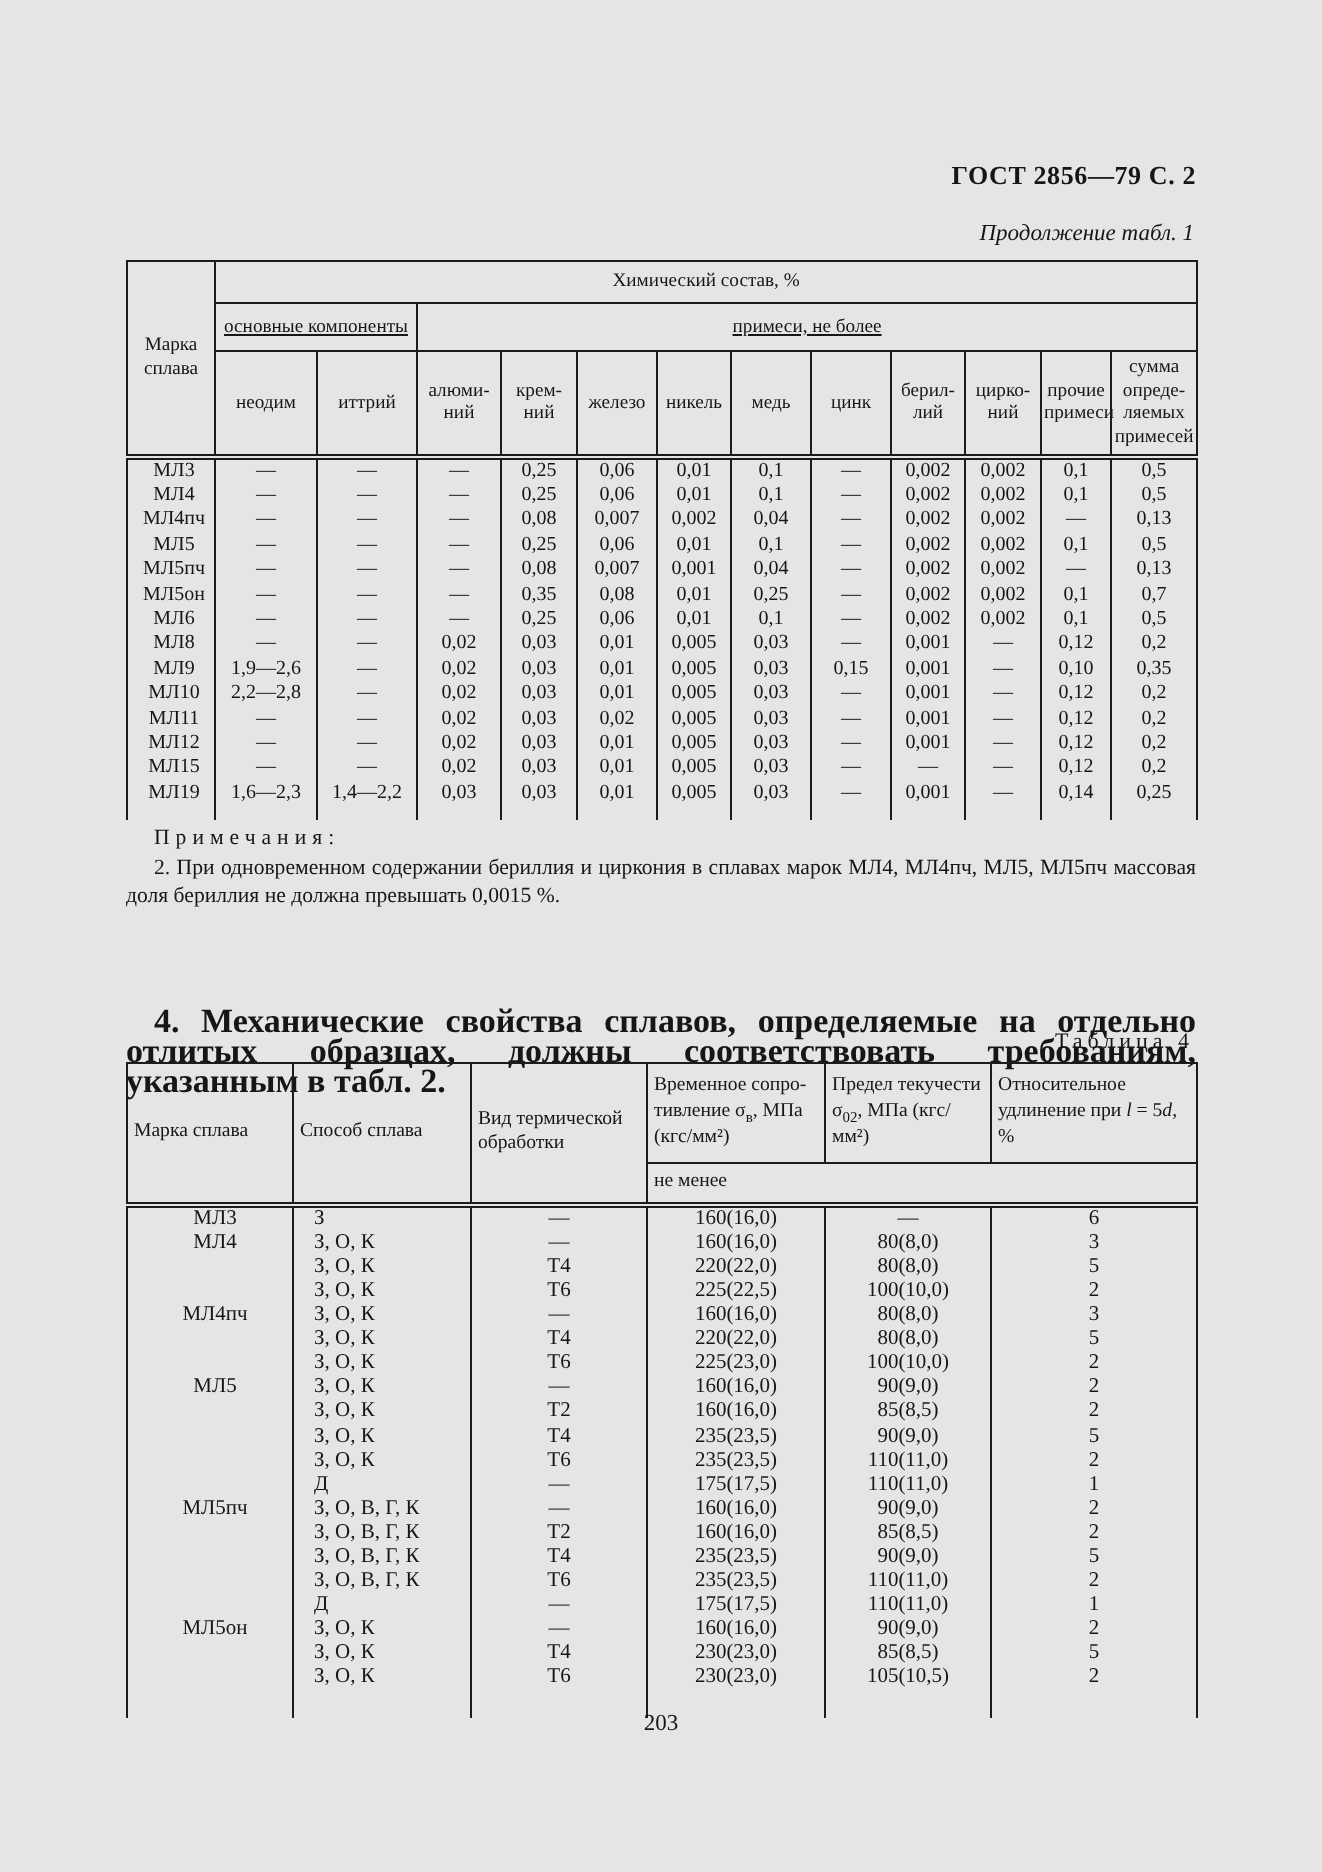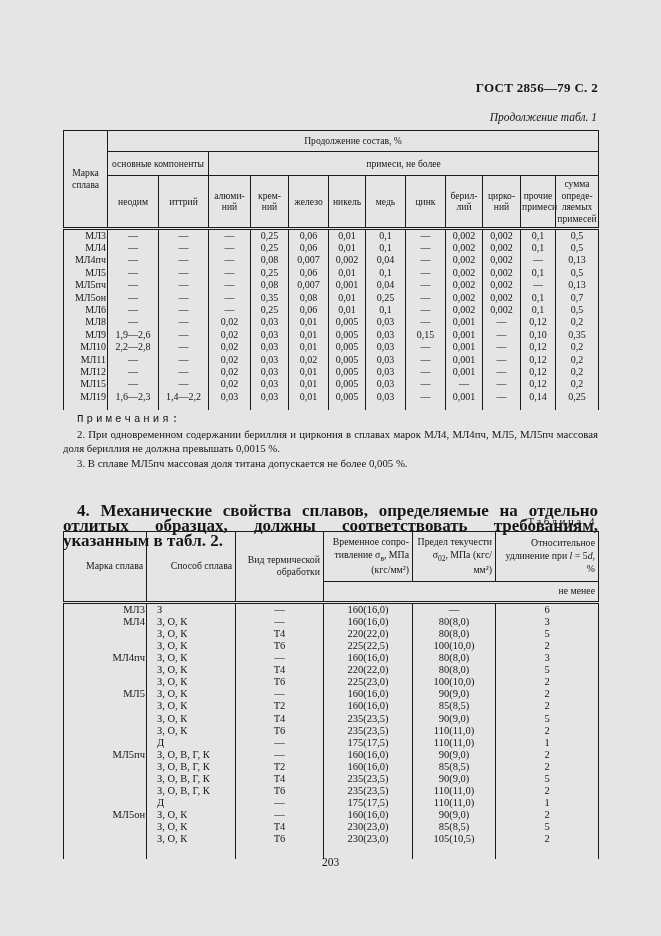--- a/index.html
+++ b/index.html
@@ -22,50 +22,50 @@
     font-size: 11.5px; font-style: italic;
   }
   table { border-collapse: collapse; table-layout: fixed; }
   .t1 { position: absolute; top: 130px; left: 63px; width: 535px; }
   .t1 th, .t1 td { border: 1px solid #1b1b1b; }
   .t1 thead th {
     font-weight: normal; font-size: 9.6px; line-height: 1.22;
     text-align: center; vertical-align: middle; padding: 2px 1px;
   }
   .t1 thead tr:nth-child(1) th { height: 21px; }
-  .t1 thead tr:nth-child(2) th { height: 24px; }
+  .t1 thead tr:nth-child(2) th { height: 24px; text-decoration: underline; }
   .t1 thead tr:nth-child(3) th { height: 47px; }
   .t1 thead tr:last-child th, .t1 thead th[rowspan] { border-bottom: 3px double #1b1b1b; }
   .t1 tbody td {
     border-top: none; border-bottom: none;
     font-size: 10px; line-height: 12px; height: 12.4px;
     text-align: center; vertical-align: middle; padding: 0 1px;
   }
-  .t1 tbody td.brand, .t2 tbody td.brand { text-align: right; padding-left: 4px; margin-left: 12px; }
+  .t1 tbody td.brand, .t2 tbody td.brand { text-align: center; padding-left: 4px; margin-left: 12px; }
   tr.stub td { height: 7px; border-top: none; border-bottom: none; }
   .t2 tr.stub td { height: 13px; }
   .notes {
     position: absolute; top: 412px; left: 63px; width: 535px;
     font-size: 10.8px; line-height: 14.6px; text-align: justify;
   }
-  .notes-title { text-indent: 14px; letter-spacing: 3px; font-family: Liberation Mono, monospace; }
+  .notes-title { text-indent: 14px; letter-spacing: 3px; }
   .note-item { text-indent: 14px; }
   .para4 {
     position: absolute; top: 503px; left: 63px; width: 535px; margin: 0;
     font-size: 17px; line-height: 15px; text-indent: 14px; text-align: justify; font-weight: bold;
   }
   .t2-label {
     position: absolute; top: 515px; right: 64px;
     font-size: 11px; letter-spacing: 2.5px;
   }
   .t2 { position: absolute; top: 531px; left: 63px; width: 535px; }
   .t2 th, .t2 td { border: 1px solid #1b1b1b; }
   .t2 thead th {
     font-weight: normal; font-size: 9.8px; line-height: 1.3;
-    text-align: right; vertical-align: middle; padding: 3px 3px;
+    text-align: left; vertical-align: middle; padding: 3px 3px;
   }
   .t2 thead tr:nth-child(1) th { height: 50px; }
   .t2 thead tr:nth-child(2) th { height: 17px; }
   .t2 thead tr:last-child th, .t2 thead th[rowspan] { border-bottom: 3px double #1b1b1b; }
   .t2 thead sub { font-size: 7.5px; }
   .t2 tbody td {
     border-top: none; border-bottom: none;
     font-size: 10.5px; line-height: 12px; height: 12.1px;
     text-align: center; vertical-align: middle; padding: 0 1px;
   }
@@ -96,21 +96,21 @@
         <col style="width:40px">
         <col style="width:40px">
       <col style="width:37px">
         <col style="width:38px">
         <col style="width:35px">
       <col style="width:43px">
     </colgroup>
     <thead>
       <tr>
         <th rowspan="3">Марка сплава</th>
-        <th colspan="12">Продолжение состав, %</th>
+        <th colspan="12">Химический состав, %</th>
       </tr>
       <tr>
         <th colspan="2">основные компоненты</th>
         <th colspan="10">примеси, не более</th>
       </tr>
       <tr id="t1-cols">
           <th>неодим</th>
           <th>иттрий</th>
           <th>алюми-ний</th>
           <th>крем-ний</th>
@@ -350,21 +350,20 @@
           <td></td>
           <td></td>
         </tr>
       </tbody>
   </table>
 
   <div class="notes">
     <div class="notes-title">Примечания:</div>
     <div id="notes-list">
         <div class="note-item">2. При одновременном содержании бериллия и циркония в сплавах марок МЛ4, МЛ4пч, МЛ5, МЛ5пч массовая доля бериллия не должна превышать 0,0015 %.</div>
-        <div class="note-item">3. В сплаве МЛ5пч массовая доля титана допускается не более 0,005 %.</div>
       </div>
   </div>
 
   <p class="para4">4. Механические свойства сплавов, определяемые на отдельно отлитых образцах, должны соответствовать требованиям, указанным в табл. 2.</p>
 
   <div class="t2-label">Таблица 4</div>
 
   <table class="t2">
     <colgroup>
       <col style="width:83px">

